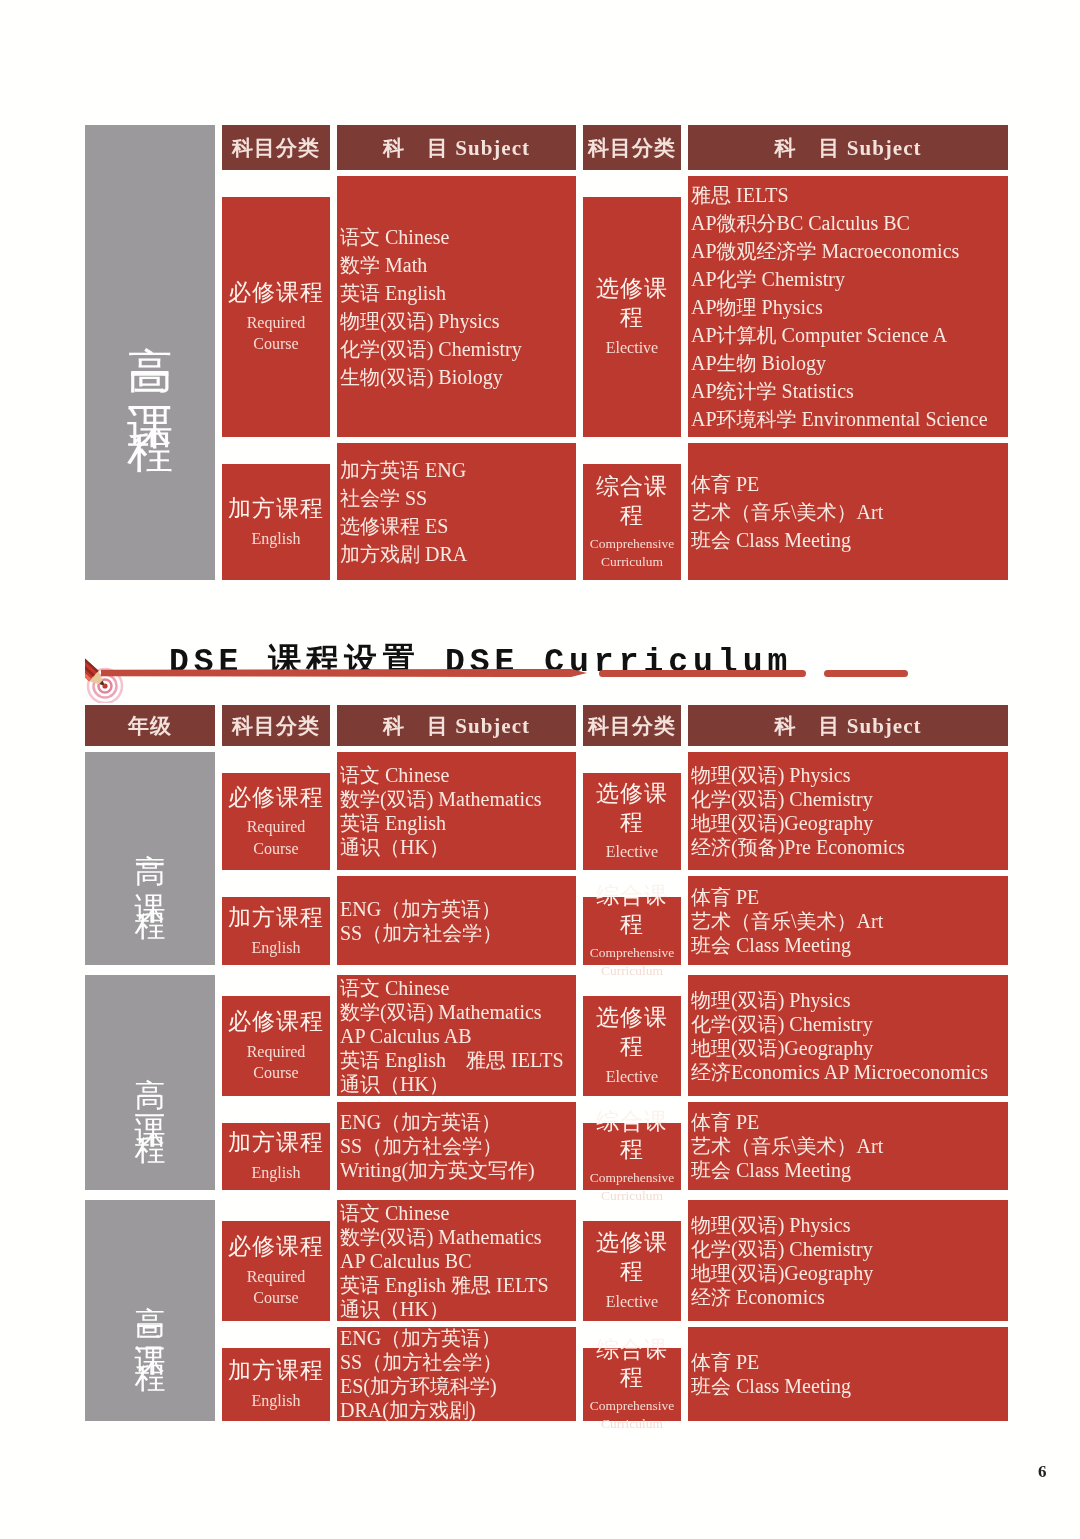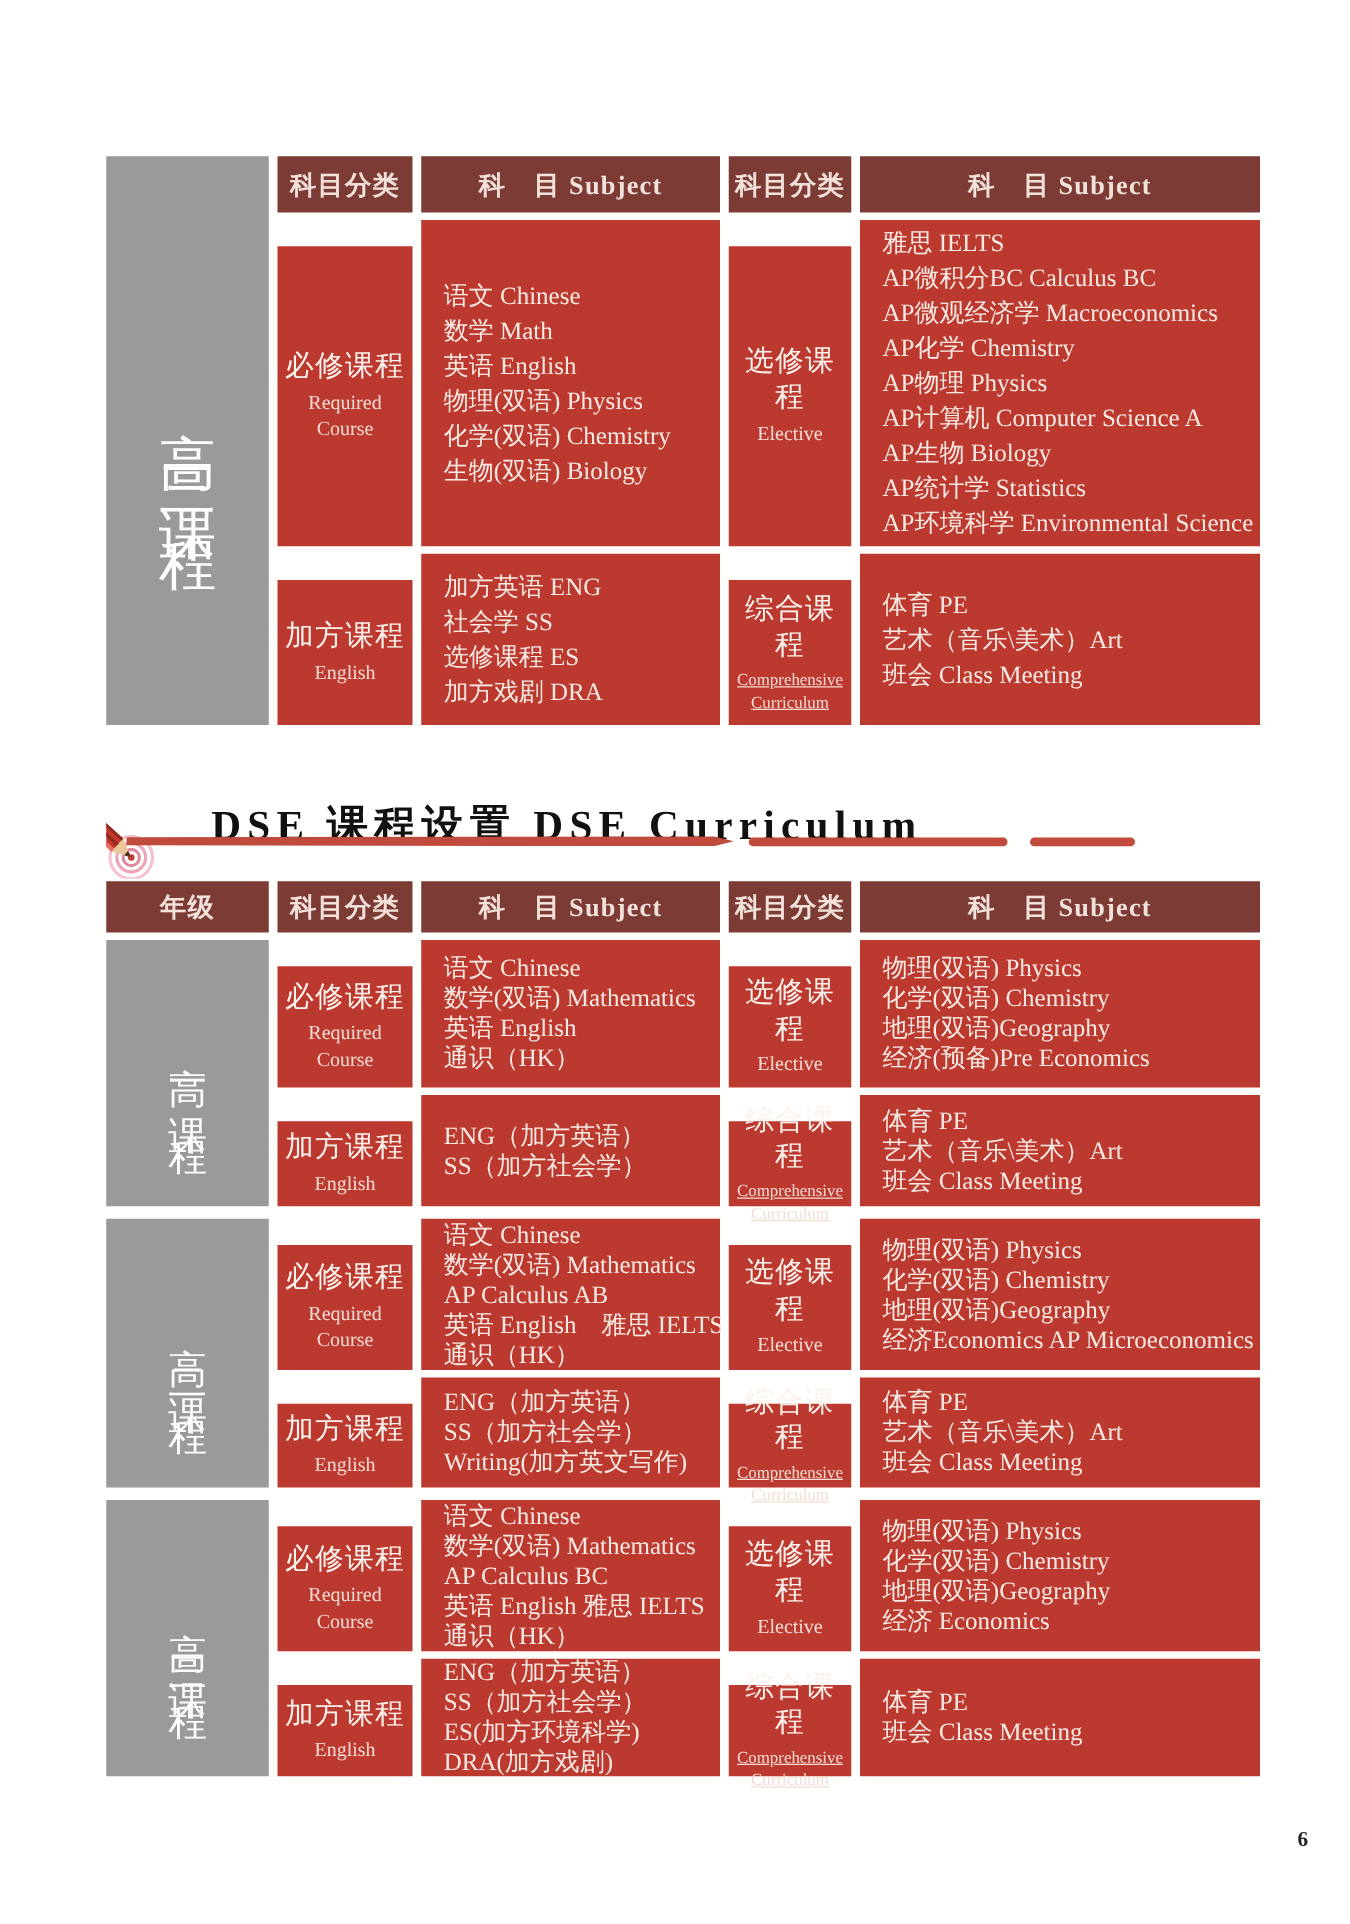--- a/index.html
+++ b/index.html
@@ -24,44 +24,44 @@
     font-size:21px;letter-spacing:1px;white-space:pre;font-weight:bold;}
   .cell{background:var(--table-cell-bg);}
   .graycell{background:var(--grade-cell-bg);display:flex;align-items:center;justify-content:center;color:#fdfdfd;}
   .vtext{writing-mode:vertical-rl;text-orientation:upright;line-height:1;}
   .v-big{font-size:46px;letter-spacing:30px;margin-bottom:-30px;}
   .v-small{font-size:31px;letter-spacing:20px;margin-bottom:-20px;}
 
   .cat{display:flex;flex-direction:column;align-items:center;justify-content:center;text-align:center;padding:2px;margin-top:21px;}
   .cat .zh{font-size:23px;color:#fdf2ec;letter-spacing:1px;line-height:1.25;}
   .cat .en{font-size:16px;color:#f4dcd4;line-height:1.35;margin-top:4px;}
-  .cat.en-sm .en{font-size:13.5px;text-decoration:underline;}
-
-  .subjects{display:flex;flex-direction:column;justify-content:center;padding-left:18px;padding-right:4px;
+  .cat.en-sm .en{font-size:13.5px;}
+
+  .subjects{display:flex;flex-direction:column;justify-content:center;padding-left:3px;padding-right:4px;
     color:#f8eae3;font-size:20px;}
   .t1 .subjects .s-line{line-height:28px;}
   .t2 .subjects .s-line{line-height:24px;}
   .s-line{white-space:pre;}
 
   
   .c1{grid-column:1;}.c2{grid-column:3;}.c3{grid-column:5;}.c4{grid-column:7;}.c5{grid-column:9;}
   .t1 .r0{grid-row:1;}.t1 .rA{grid-row:3;}.t1 .rB{grid-row:5;}
   .t1 .rAll{grid-row:1 / span 5;}
   .t2 .r0{grid-row:1;}
   .t2 .g1a{grid-row:3;}.t2 .g1b{grid-row:5;}
   .t2 .g2a{grid-row:7;}.t2 .g2b{grid-row:9;}
   .t2 .g3a{grid-row:11;}.t2 .g3b{grid-row:13;}
   .t2 .g1s{grid-row:3 / span 3;}
   .t2 .g2s{grid-row:7 / span 3;}
   .t2 .g3s{grid-row:11 / span 3;}
 
   
   .section-header{position:absolute;left:85px;top:622px;width:918px;height:80px;}
   .pencil{position:absolute;left:0;top:3px;}
-  .section-title{position:absolute;left:84px;top:16px;font-family:Liberation Serif, serif;
+  .section-title{position:absolute;left:84px;top:16px;font-family:Liberation Mono, monospace;
     font-weight:900;font-size:33px;letter-spacing:5px;color:var(--title-color);white-space:pre;}
   .stroke{position:absolute;background:var(--underline);}
   .u1{left:16px;top:47px;width:486px;height:8px;
     clip-path:polygon(0 10%,calc(100% - 16px) 0,100% 50%,calc(100% - 16px) 100%,0 90%);}
   .u2{left:514px;top:48px;width:207px;height:7px;border-radius:4px;}
   .u3{left:739px;top:48px;width:84px;height:7px;border-radius:4px;}
 
   .page-number{position:absolute;left:1038px;top:1462px;font-size:17px;font-weight:bold;color:#222;}
 </style>
 </head>

